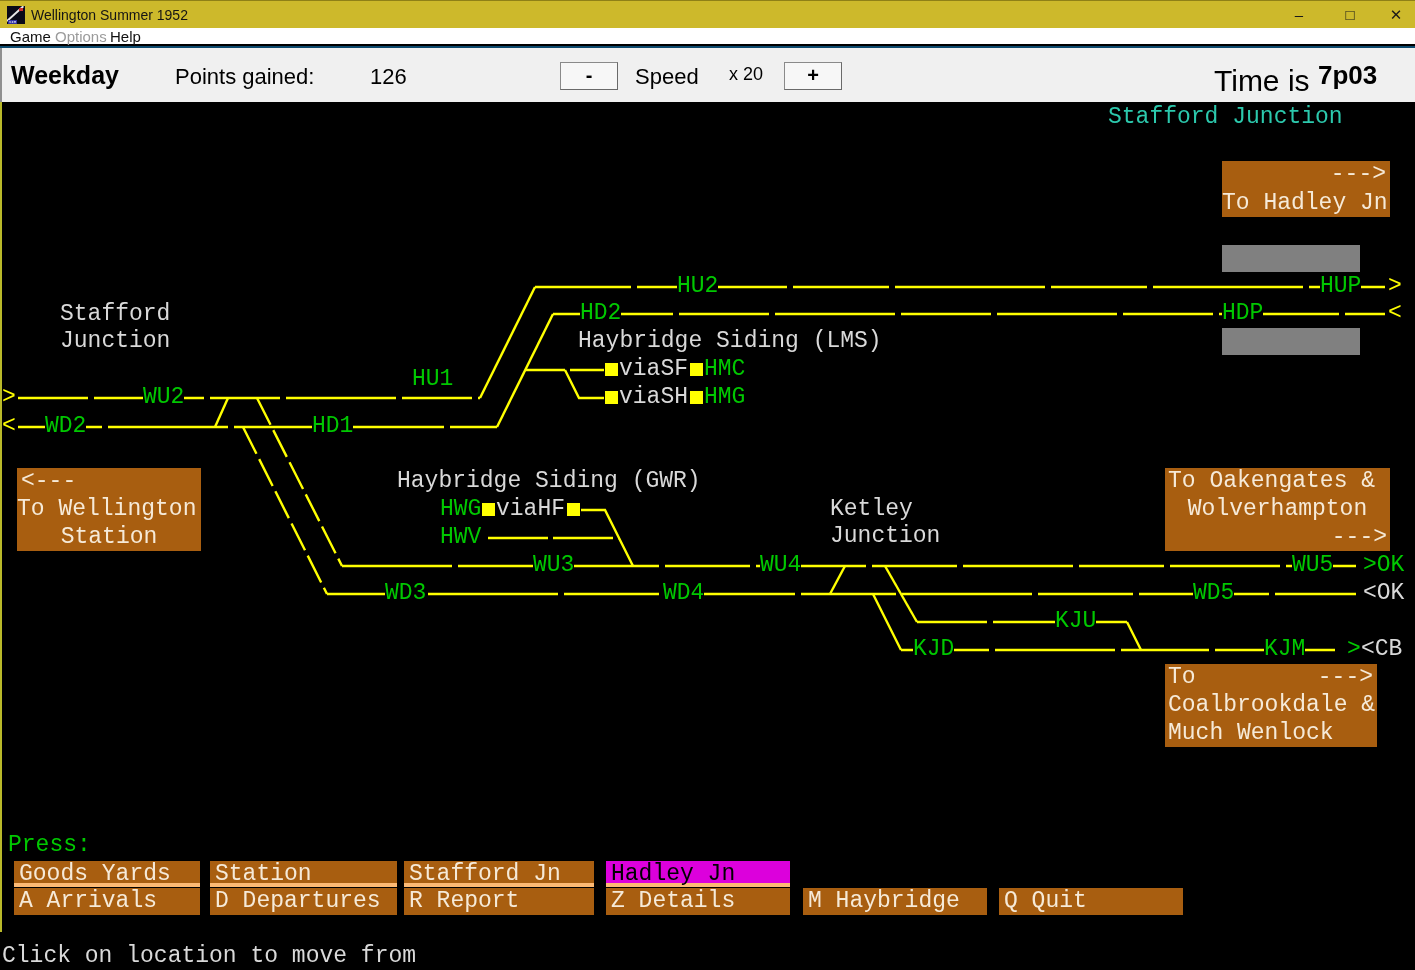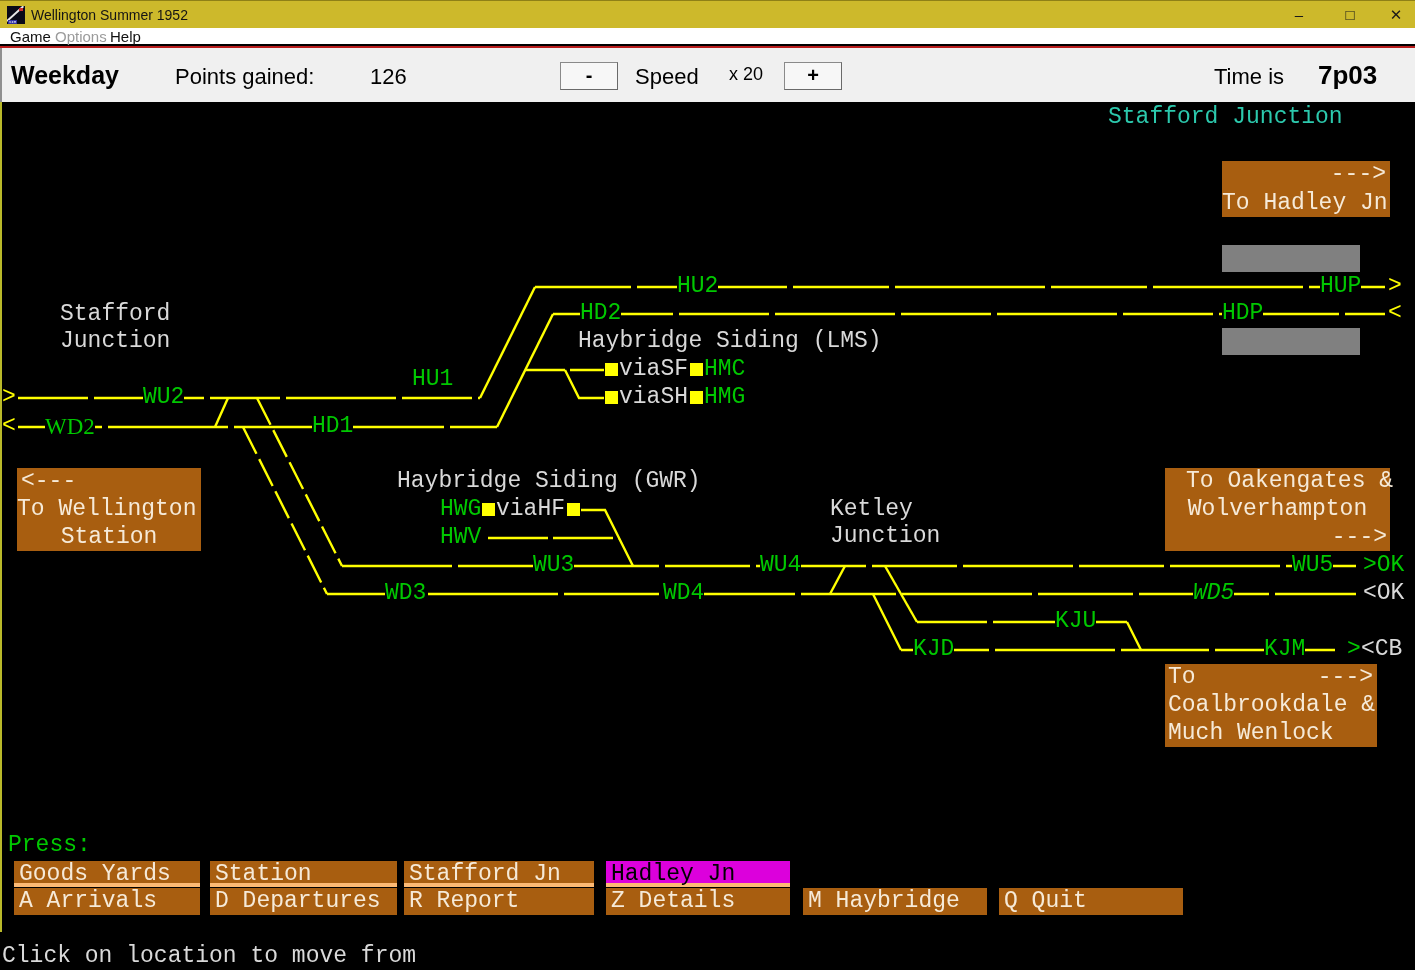--- a/index.html
+++ b/index.html
@@ -1,17 +1,17 @@
 <!DOCTYPE html>
 <html><head>
 <meta charset="utf-8">
 <style>
   * { margin:0; padding:0; box-sizing:border-box; }
   body { width:1415px; height:970px; overflow:hidden; background:#000; font-family:"Liberation Sans",sans-serif; }
-  #window { position:relative; width:1415px; height:970px; background:#b91c1c; }
+  #window { position:relative; width:1415px; height:970px; background:#0c4a6e; }
   
   #titlebar { position:absolute; left:0; top:0; width:1415px; height:28px; background:#cdb92b; border-top:1px solid #8f8016; }
   #app-icon { position:absolute; left:7px; top:5px; width:18px; height:18px; background:#0a0a18; overflow:hidden; }
   #app-icon .diag { position:absolute; left:0px; top:14px; width:22px; height:2px; background:#e8e8e8; transform:rotate(-42deg); transform-origin:left center; }
   #app-icon .dot { position:absolute; right:2px; top:2px; width:4px; height:3px; background:#d03030; }
   #app-icon .tag { position:absolute; left:1px; bottom:0px; font:4px "Liberation Mono",monospace; color:#fff; background:#3030a0; padding:0 1px; }
   #title-text { position:absolute; left:31px; top:6px; font-size:14px; color:#141414; }
   .winctl { position:absolute; top:4px; width:22px; height:20px; text-align:center; font-size:15px; color:#1a1a1a; line-height:20px; }
   
   #menubar { position:absolute; left:0; top:28px; width:1415px; height:18px; background:#ffffff; border-bottom:2px solid #000; }
@@ -61,21 +61,21 @@
   </div>
 
   <div id="header">
     <span class="hlabel" style="left:9px; top:13px; font-size:25px; font-weight:bold;">Weekday</span>
     <span class="hlabel" style="left:173px; top:16px; font-size:22px;">Points gained:</span>
     <span class="hlabel" style="left:368px; top:16px; font-size:22px;">126</span>
     <span class="hbtn" style="left:558px; top:14px;">-</span>
     <span class="hlabel" style="left:633px; top:16px; font-size:22px;">Speed</span>
     <span class="hlabel" style="left:727px; top:16px; font-size:18px;">x 20</span>
     <span class="hbtn" style="left:782px; top:14px;">+</span>
-    <span class="hlabel" style="left:1212px; top:16px; font-size:22px;">Time is</span>
+    <span class="hlabel" style="left:1212px; top:16px; font-size:30px;">Time is</span>
     <span class="hlabel" style="left:1316px; top:12px; font-size:26px; font-weight:bold;">7p03</span>
   </div>
 
   <div id="main">
     <svg id="tracks" width="1415" height="868" viewBox="0 0 1415 868">
       <line x1="1" y1="0" x2="1" y2="830" stroke="#b9b92a" stroke-width="2"></line>
       <path class="trk" d="M535 185 H1385" stroke-dasharray="96 6 150 6"></path>
       <path class="trk" d="M553 212 H1385" stroke-dasharray="120 6 90 6"></path>
       <path class="trk" d="M18 296 H480" stroke-dasharray="70 6 110 6"></path>
       <path class="trk" d="M18 325 H497" stroke-dasharray="84 6 120 6"></path>
@@ -111,39 +111,39 @@
     <span class="mono wht" style="left:397px; top:366px;">Haybridge Siding (GWR)</span>
     <div class="mono wht" style="left:830px; top:394px;"><span>Ketley</span><br><span>Junction</span></div>
 
     <span class="mono yel" style="left:2px; top:282px;">&gt;</span>
     <span class="mono yel" style="left:2px; top:311px;">&lt;</span>
     <span class="mono yel" style="left:1388px; top:171px;">&gt;</span>
     <span class="mono yel" style="left:1388px; top:198px;">&lt;</span>
 
     <span class="mono grn" style="left:143px; top:282px;">WU2</span>
     <span class="mono grn" style="left:412px; top:264px;">HU1</span>
-    <span class="mono grn" style="left:45px; top:311px;font-family:Liberation Serif, serif;">WD2</span>
+    <span class="mono grn" style="left:45px; top:311px;">WD2</span>
     <span class="mono grn" style="left:312px; top:311px;">HD1</span>
     <span class="mono grn" style="left:677px; top:171px;">HU2</span>
     <span class="mono grn" style="left:1320px; top:171px;">HUP</span>
     <span class="mono grn" style="left:580px; top:198px;">HD2</span>
     <span class="mono grn" style="left:1222px; top:198px;">HDP</span>
     <span class="mono wht" style="left:619px; top:254px;">viaSF</span>
     <span class="mono grn" style="left:704px; top:254px;">HMC</span>
     <span class="mono wht" style="left:619px; top:282px;">viaSH</span>
     <span class="mono grn" style="left:704px; top:282px;">HMG</span>
     <span class="mono grn" style="left:440px; top:394px;">HWG</span>
     <span class="mono wht" style="left:496px; top:394px;">viaHF</span>
     <span class="mono grn" style="left:440px; top:422px;">HWV</span>
     <span class="mono grn" style="left:533px; top:450px;">WU3</span>
     <span class="mono grn" style="left:760px; top:450px;">WU4</span>
     <span class="mono grn" style="left:1292px; top:450px;">WU5</span>
     <span class="mono grn" style="left:385px; top:478px;">WD3</span>
     <span class="mono grn" style="left:663px; top:478px;">WD4</span>
-    <span class="mono grn" style="left:1193px; top:478px;font-style:italic;">WD5</span>
+    <span class="mono grn" style="left:1193px; top:478px;">WD5</span>
     <span class="mono grn" style="left:1055px; top:506px;">KJU</span>
     <span class="mono grn" style="left:907px; top:534px;margin-left:6px;">KJD</span>
     <span class="mono grn" style="left:1264px; top:534px;">KJM</span>
 
     <span class="mono grn" style="left:1363px; top:450px;">&gt;OK</span>
     <span class="mono wht" style="left:1363px; top:478px;">&lt;OK</span>
     <span class="mono grn" style="left:1347px; top:534px;">&gt;</span>
     <span class="mono wht" style="left:1361px; top:534px;">&lt;CB</span>
 
     <div class="obox" style="left:1222px; top:59px; width:168px;">
@@ -153,21 +153,21 @@
     <div class="gbox" style="left:1222px; top:143px;"></div>
     <div class="gbox" style="left:1222px; top:226px;"></div>
 
     <div class="obox" style="left:17px; top:366px; width:184px;">
       <div class="orow" style="padding-left:4px; margin-bottom:1px;">&lt;---</div>
       <div class="orow" style="margin-bottom:1px;">To Wellington</div>
       <div class="orow" style="text-align:center;">Station</div>
     </div>
 
     <div class="obox" style="left:1165px; top:366px; width:225px;">
-      <div class="orow" style="padding-left:21px; margin-bottom:1px;">To Oakengates &amp;</div>
+      <div class="orow" style="padding-left:3px; margin-bottom:1px;">To Oakengates &amp;</div>
       <div class="orow" style="text-align:center; margin-bottom:1px;">Wolverhampton</div>
       <div class="orow" style="text-align:right; padding-right:3px;">---&gt;</div>
     </div>
 
     <div class="obox" style="left:1165px; top:562px; width:212px;">
       <div class="orow" style="margin-bottom:1px; padding:0 4px 0 3px; display:flex; justify-content:space-between;"><span>To</span><span>---&gt;</span></div>
       <div class="orow" style="padding-left:3px; margin-bottom:1px;">Coalbrookdale &amp;</div>
       <div class="orow" style="padding-left:3px;">Much Wenlock</div>
     </div>
 

